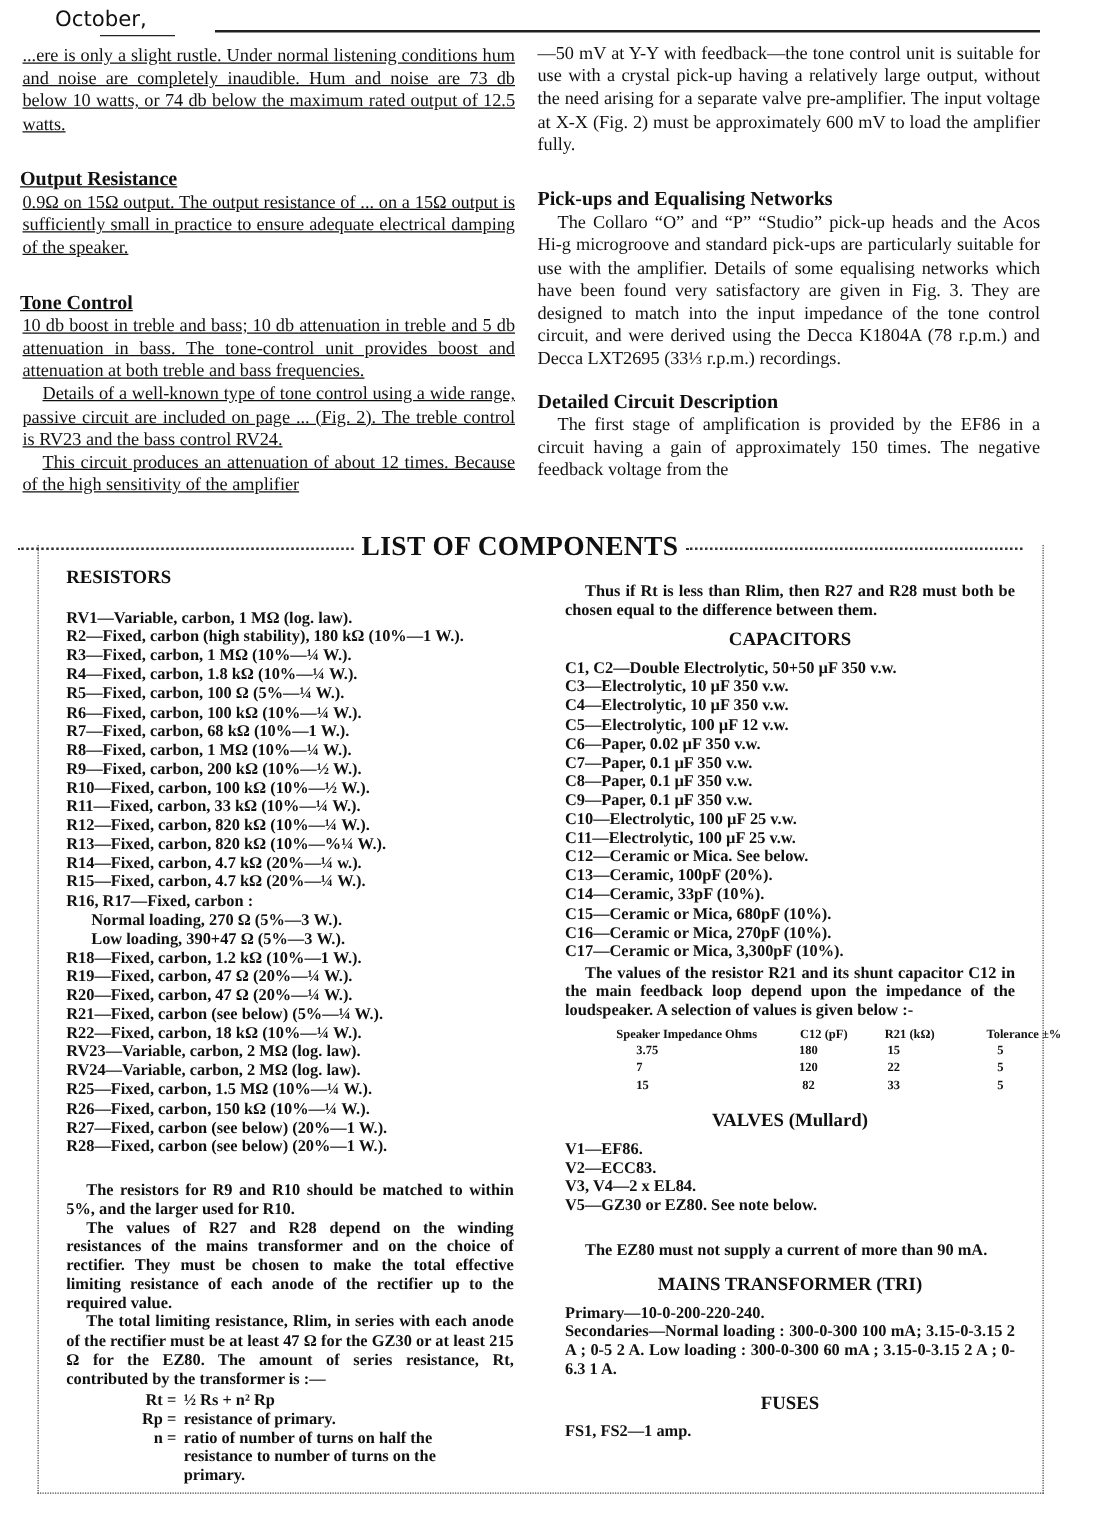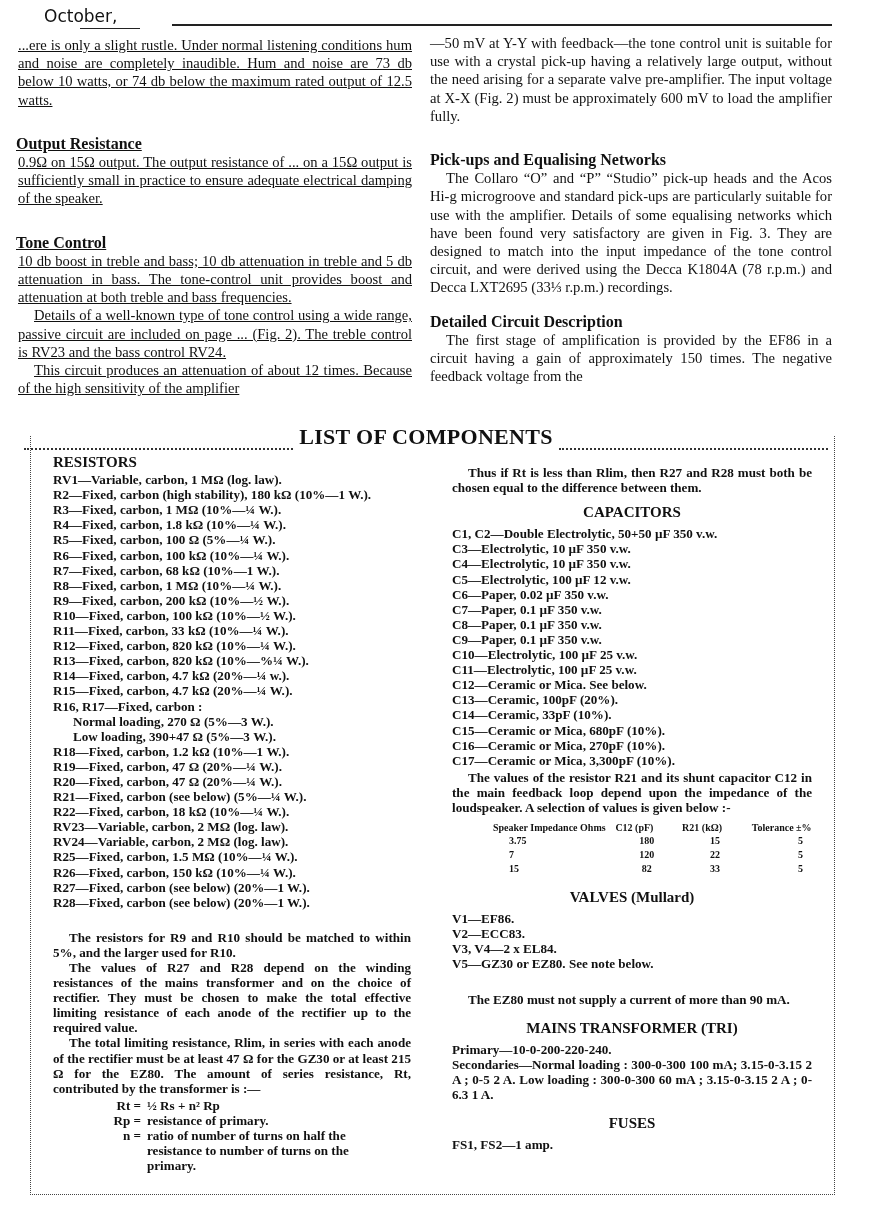--- a/index.html
+++ b/index.html
@@ -24,47 +24,47 @@
   .section-head { font-weight: bold; margin: 0; font-size: 16px; }
   .col-left .section-head { margin-left: 16px; }
   .col-left p { padding-left: 18px; }
   .gap { height: 14px; }
 
   .box {
     position: absolute; left: 30px; top: 436px; width: 803px; height: 758px;
     border-left: 1px dotted #444; border-right: 1px dotted #444; border-bottom: 1px dotted #444;
   }
   .box-title-row {
-    position: absolute; left: 24px; top: 424px; width: 804px; height: 26px;
-    display: flex; align-items: flex-end;
+    position: absolute; left: 14px; top: 424px; width: 804px; height: 26px;
+    display: flex; align-items: center;
   }
   .box-title-row .dots { flex: 1; border-top: 2px dotted #333; height: 0; margin-top: 3px; }
   .box-title {
     font-family: "Liberation Serif", serif; font-weight: bold; font-size: 22px;
     padding: 0 6px; letter-spacing: 0.3px; color: #111;
   }
 
   .list { position: absolute; font-weight: bold; font-size: 13.1px; line-height: 15.1px; }
   .list-left { left: 53px; top: 455px; width: 358px; }
   .list-right { left: 452px; top: 465px; width: 360px; }
-  .list .head { font-size: 15px; margin-bottom: 2px; }
+  .list .head { font-size: 15px; margin-bottom: 16px; }
   .list .center-head { text-align: center; font-size: 15px; margin: 10px 0 6px; }
   .list .item { margin: 0; white-space: nowrap; }
   .list .item.wrap { white-space: normal; }
   .list .sub { padding-left: 20px; }
   .list .note { text-align: justify; margin: 20px 0 0 0; text-indent: 16px; }
 
   .formula { margin-top: 2px; }
   .formula .row { display: flex; }
   .formula .lhs { width: 88px; text-align: right; padding-right: 6px; }
   .formula .lhs2 { width: 50px; }
   .formula .rhs { flex: 1; }
 
   table.imp { border-collapse: collapse; width: 100%; margin-top: 6px; font-weight: bold; font-size: 10px; margin-left: 39px; }
-  table.imp th { font-weight: bold; text-align: left; line-height: 13px; vertical-align: top; padding: 0 2px; }
+  table.imp th { font-weight: bold; text-align: right; line-height: 13px; vertical-align: top; padding: 0 2px; }
   table.imp td { text-align: center; line-height: 14px; padding: 0; }
   table.imp td:first-child { text-align: left; padding-left: 18px; }
 </style>
 </head>
 <body>
 
 <div class="header-month">October,</div>
 <div class="header-rule-left"></div>
 <div class="header-rule-right"></div>
 

